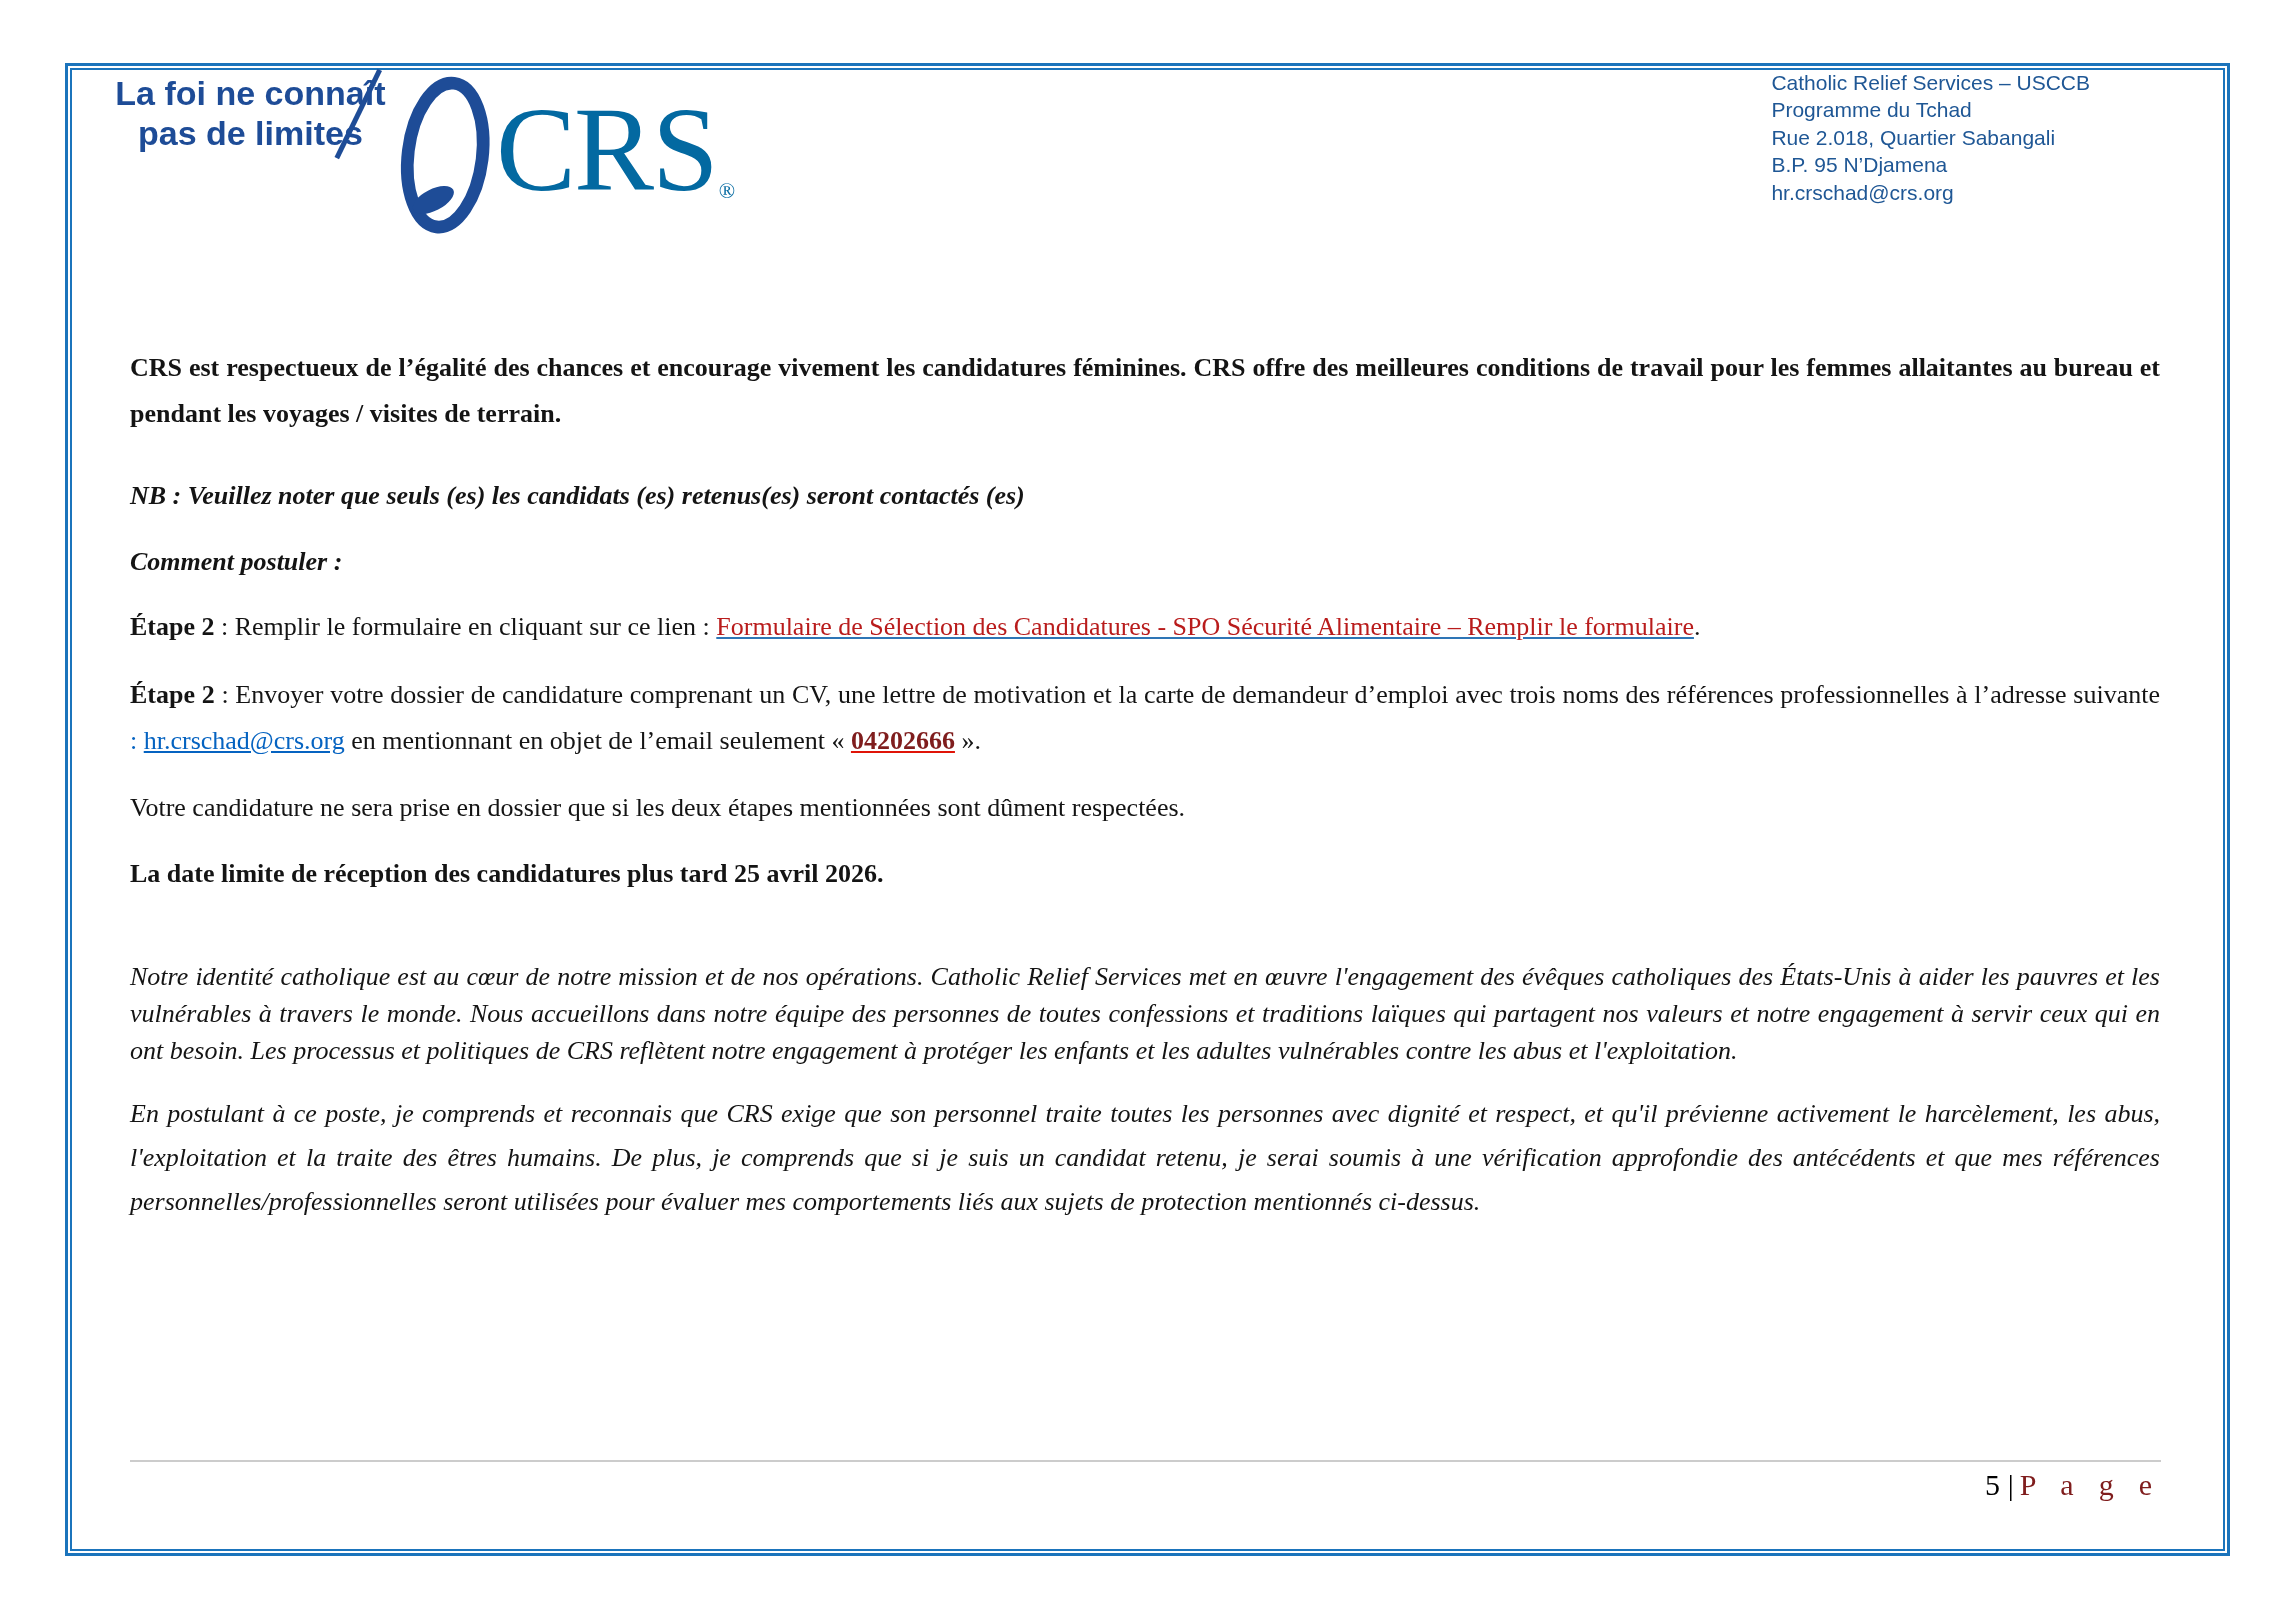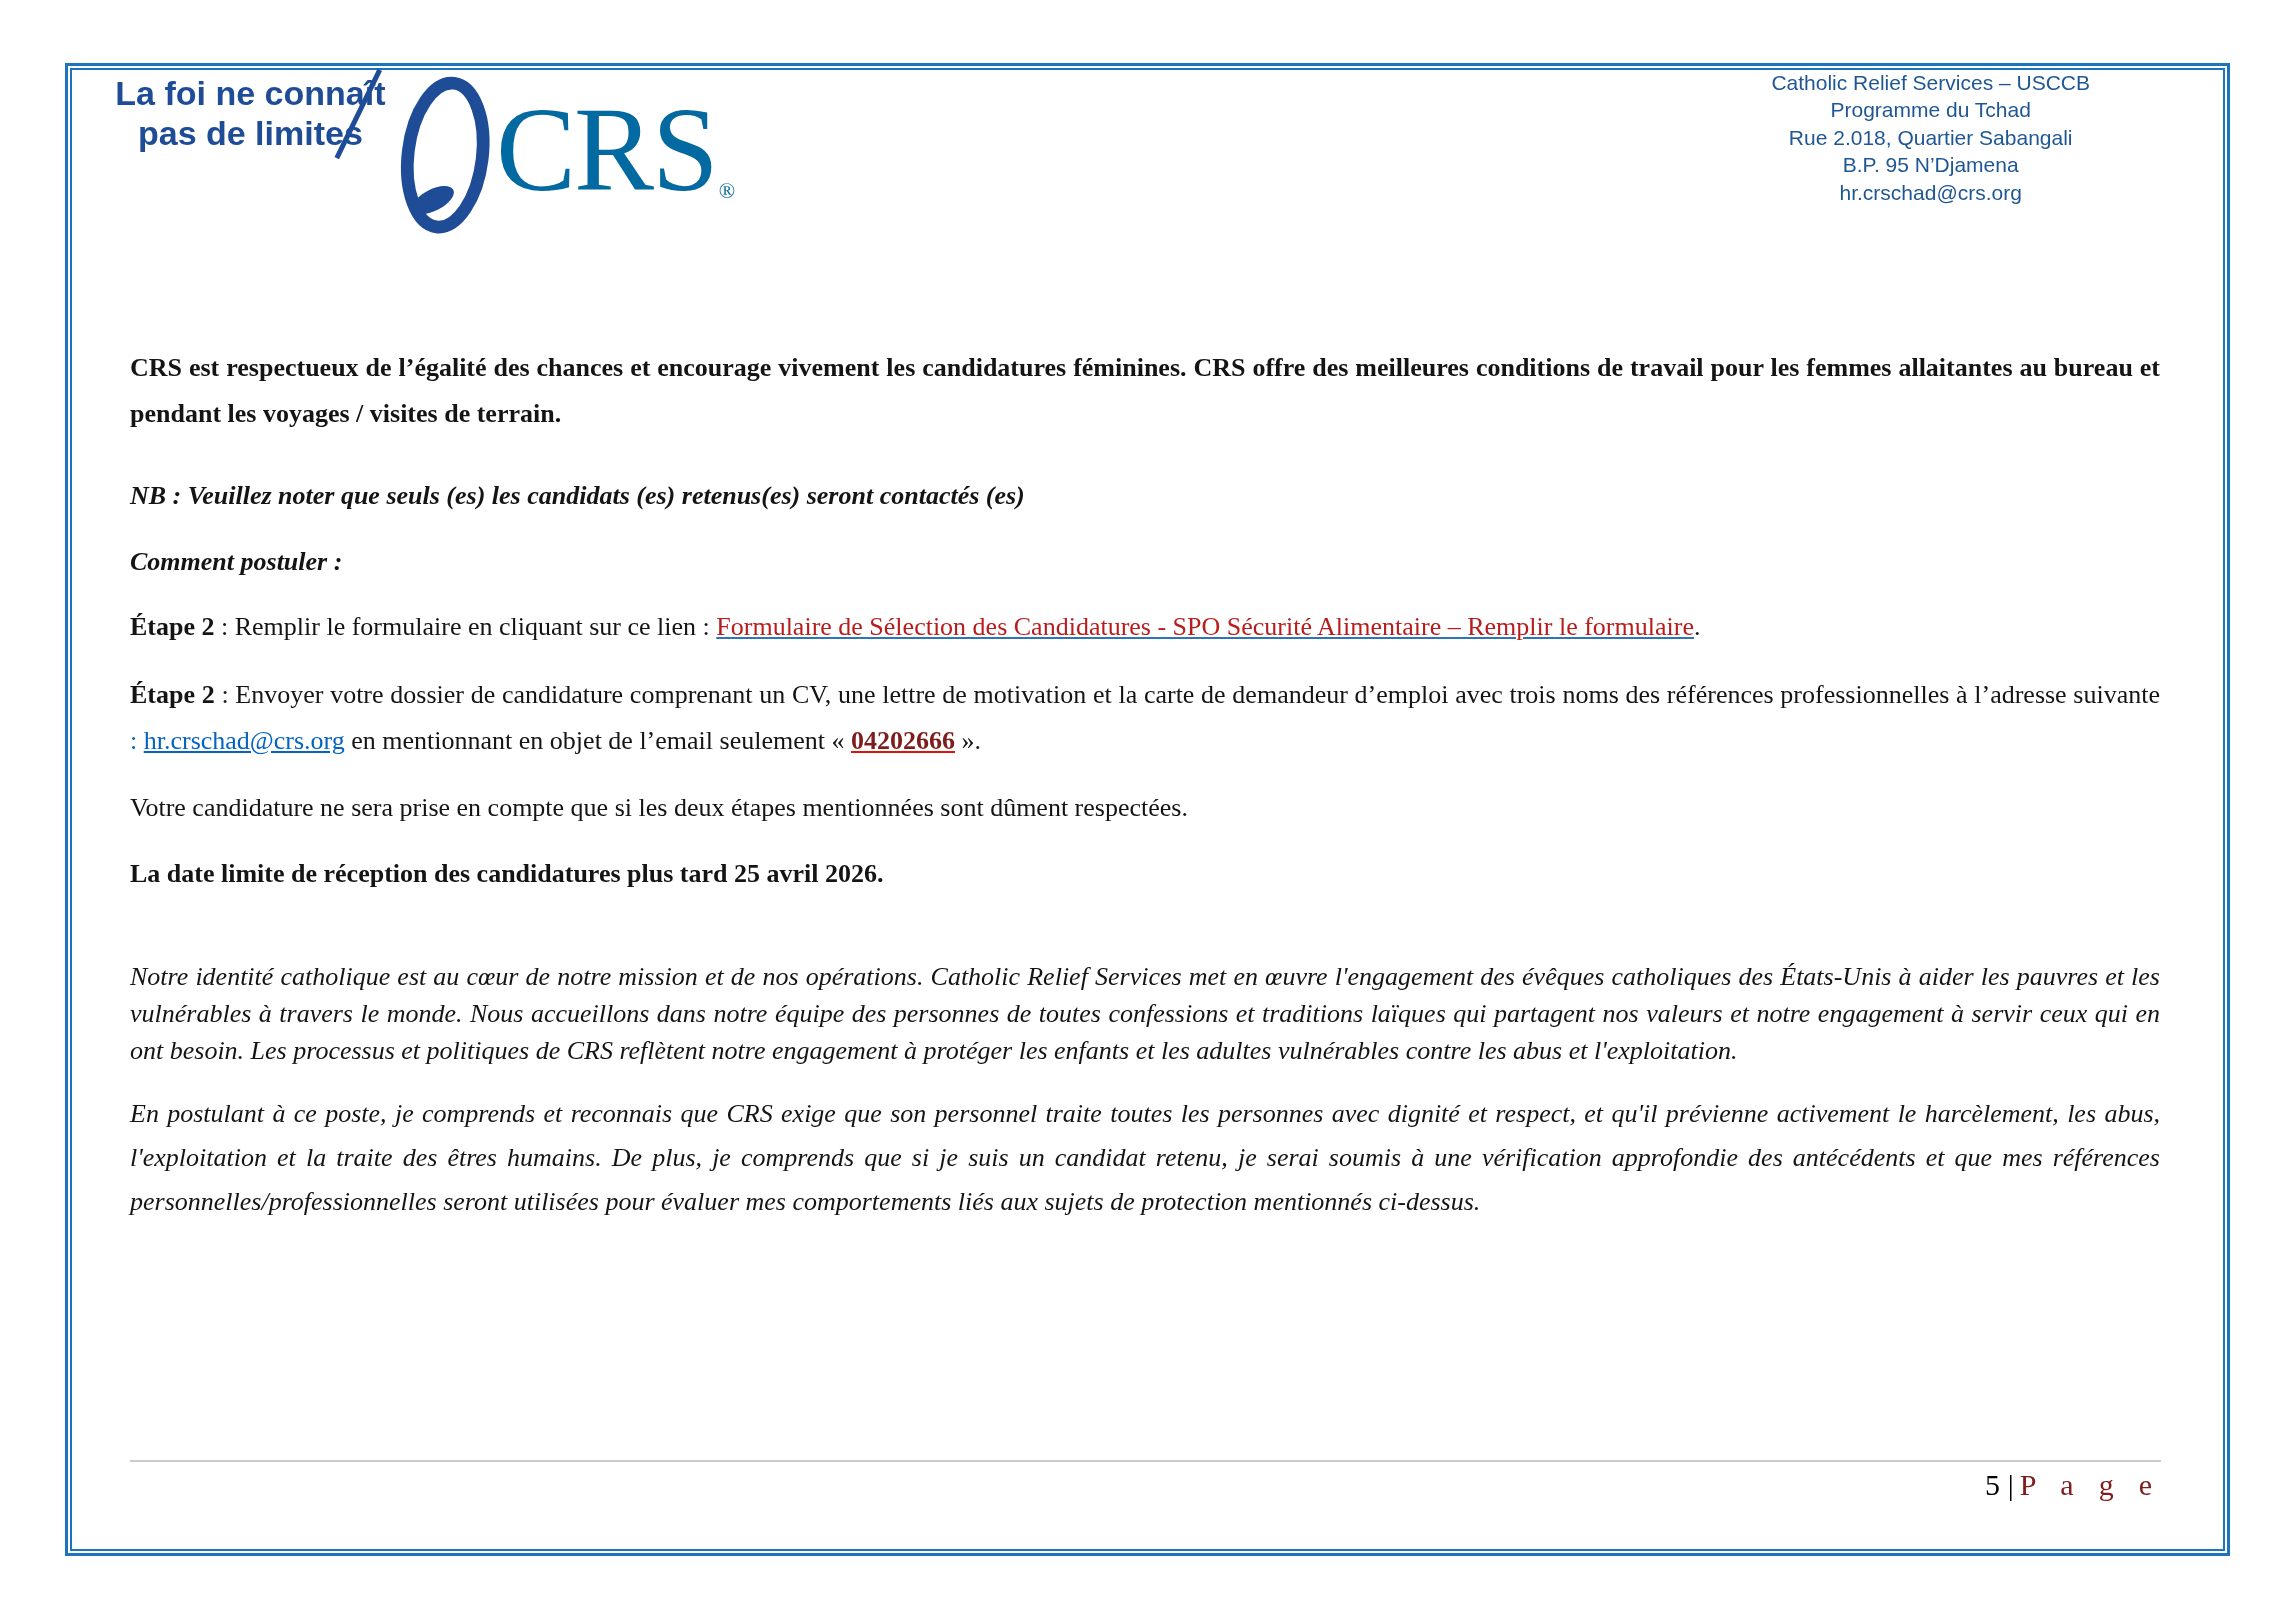--- a/index.html
+++ b/index.html
@@ -41,21 +41,21 @@
   .wordmark {
     position:absolute; left:431px; top:27.4px;
     font-family:"Liberation Serif", serif;
     font-size:120px; line-height:1; letter-spacing:-2px;
     color:#0369a1;
   }
   .wordmark .reg { font-size:21.6px; letter-spacing:0; vertical-align:baseline; position:relative; top:7.8px; left:2px; }
   
   .address {
     position:absolute; right:203px; top:69px;
-    text-align:center;
+    text-align:left;
     font-family:"Liberation Sans", sans-serif;
     font-size:21px; line-height:27.4px;
     color:#1f5795;
   }
   
   .content {
     position:absolute; left:130px; top:345px; width:2030px;
     font-size:26px; line-height:46px;
   }
   .content p { margin:0 0 20.6px 0; }
@@ -121,21 +121,21 @@
     <p class="bold justify">CRS est respectueux de l’égalité des chances et encourage vivement les candidatures féminines. CRS offre des meilleures conditions de travail pour les femmes allaitantes au bureau et pendant les voyages / visites de terrain.</p>
 
     <p class="bold italic nb">NB : Veuillez noter que seuls (es) les candidats (es) retenus(es) seront contactés (es)</p>
 
     <p class="bold howto">Comment postuler :</p>
 
     <p class="justify step"><strong>Étape 2</strong><span> : Remplir le formulaire en cliquant sur ce lien : </span><a class="doc-link">Formulaire de Sélection des Candidatures - SPO Sécurité Alimentaire – Remplir le formulaire</a><span>.</span></p>
 
     <p class="justify step"><strong>Étape 2</strong><span> : Envoyer votre dossier de candidature comprenant un CV, une lettre de motivation et la carte de demandeur d’emploi avec trois noms des références professionnelles à l’adresse suivante </span><span class="colon-blue">: </span><a class="email-link">hr.crschad@crs.org</a><span> en mentionnant en objet de l’email seulement « </span><span class="code-red">04202666</span><span> ».</span></p>
 
-    <p class="note">Votre candidature ne sera prise en compte que si les deux étapes mentionnées sont dûment respectées.</p>
+    <p class="note">Votre candidature ne sera prise en dossier que si les deux étapes mentionnées sont dûment respectées.</p>
 
     <p class="bold deadline">La date limite de réception des candidatures plus tard 25 avril 2026.</p>
 
     <p class="italic justify identity">Notre identité catholique est au cœur de notre mission et de nos opérations. Catholic Relief Services met en œuvre l'engagement des évêques catholiques des États-Unis à aider les pauvres et les vulnérables à travers le monde. Nous accueillons dans notre équipe des personnes de toutes confessions et traditions laïques qui partagent nos valeurs et notre engagement à servir ceux qui en ont besoin. Les processus et politiques de CRS reflètent notre engagement à protéger les enfants et les adultes vulnérables contre les abus et l'exploitation.</p>
 
     <p class="italic justify pledge">En postulant à ce poste, je comprends et reconnais que CRS exige que son personnel traite toutes les personnes avec dignité et respect, et qu'il prévienne activement le harcèlement, les abus, l'exploitation et la traite des êtres humains. De plus, je comprends que si je suis un candidat retenu, je serai soumis à une vérification approfondie des antécédents et que mes références personnelles/professionnelles seront utilisées pour évaluer mes comportements liés aux sujets de protection mentionnés ci-dessus.</p>
 
   </div>
 
   <div class="footer-rule"></div>

